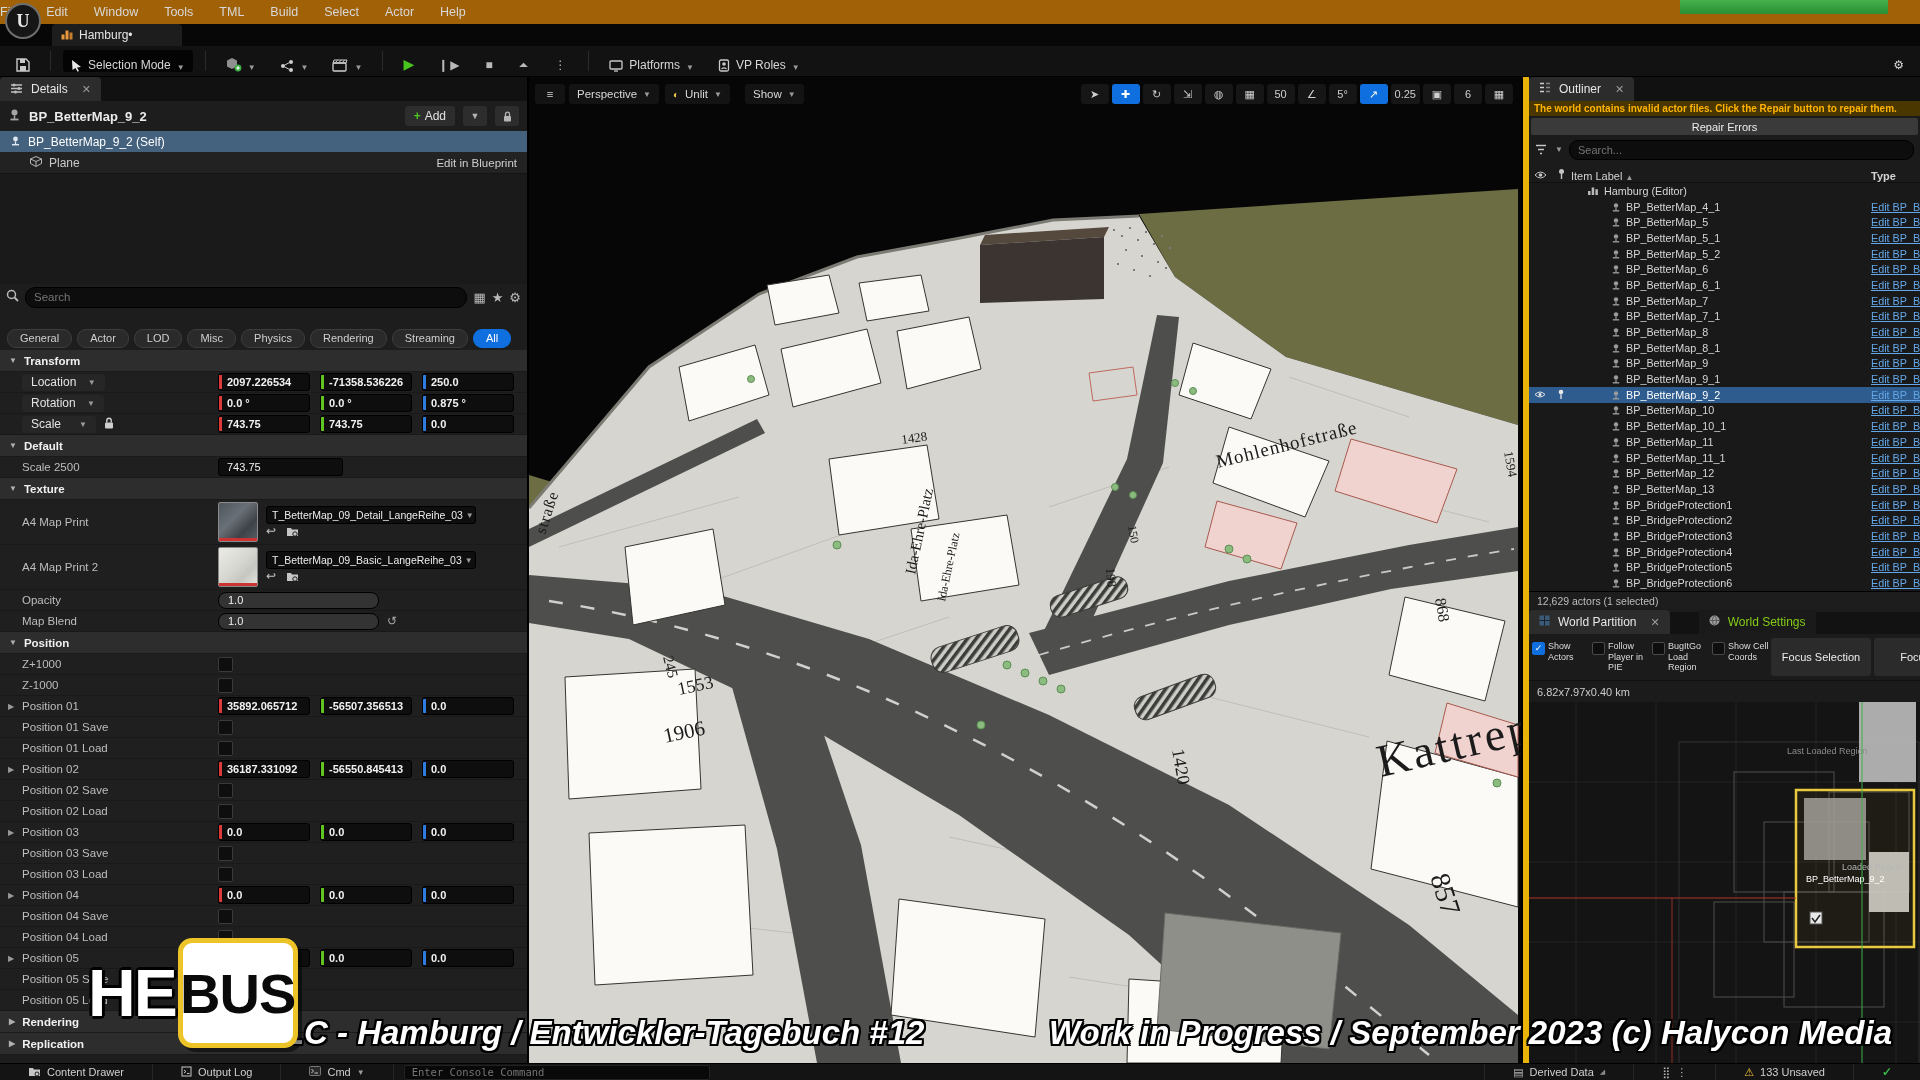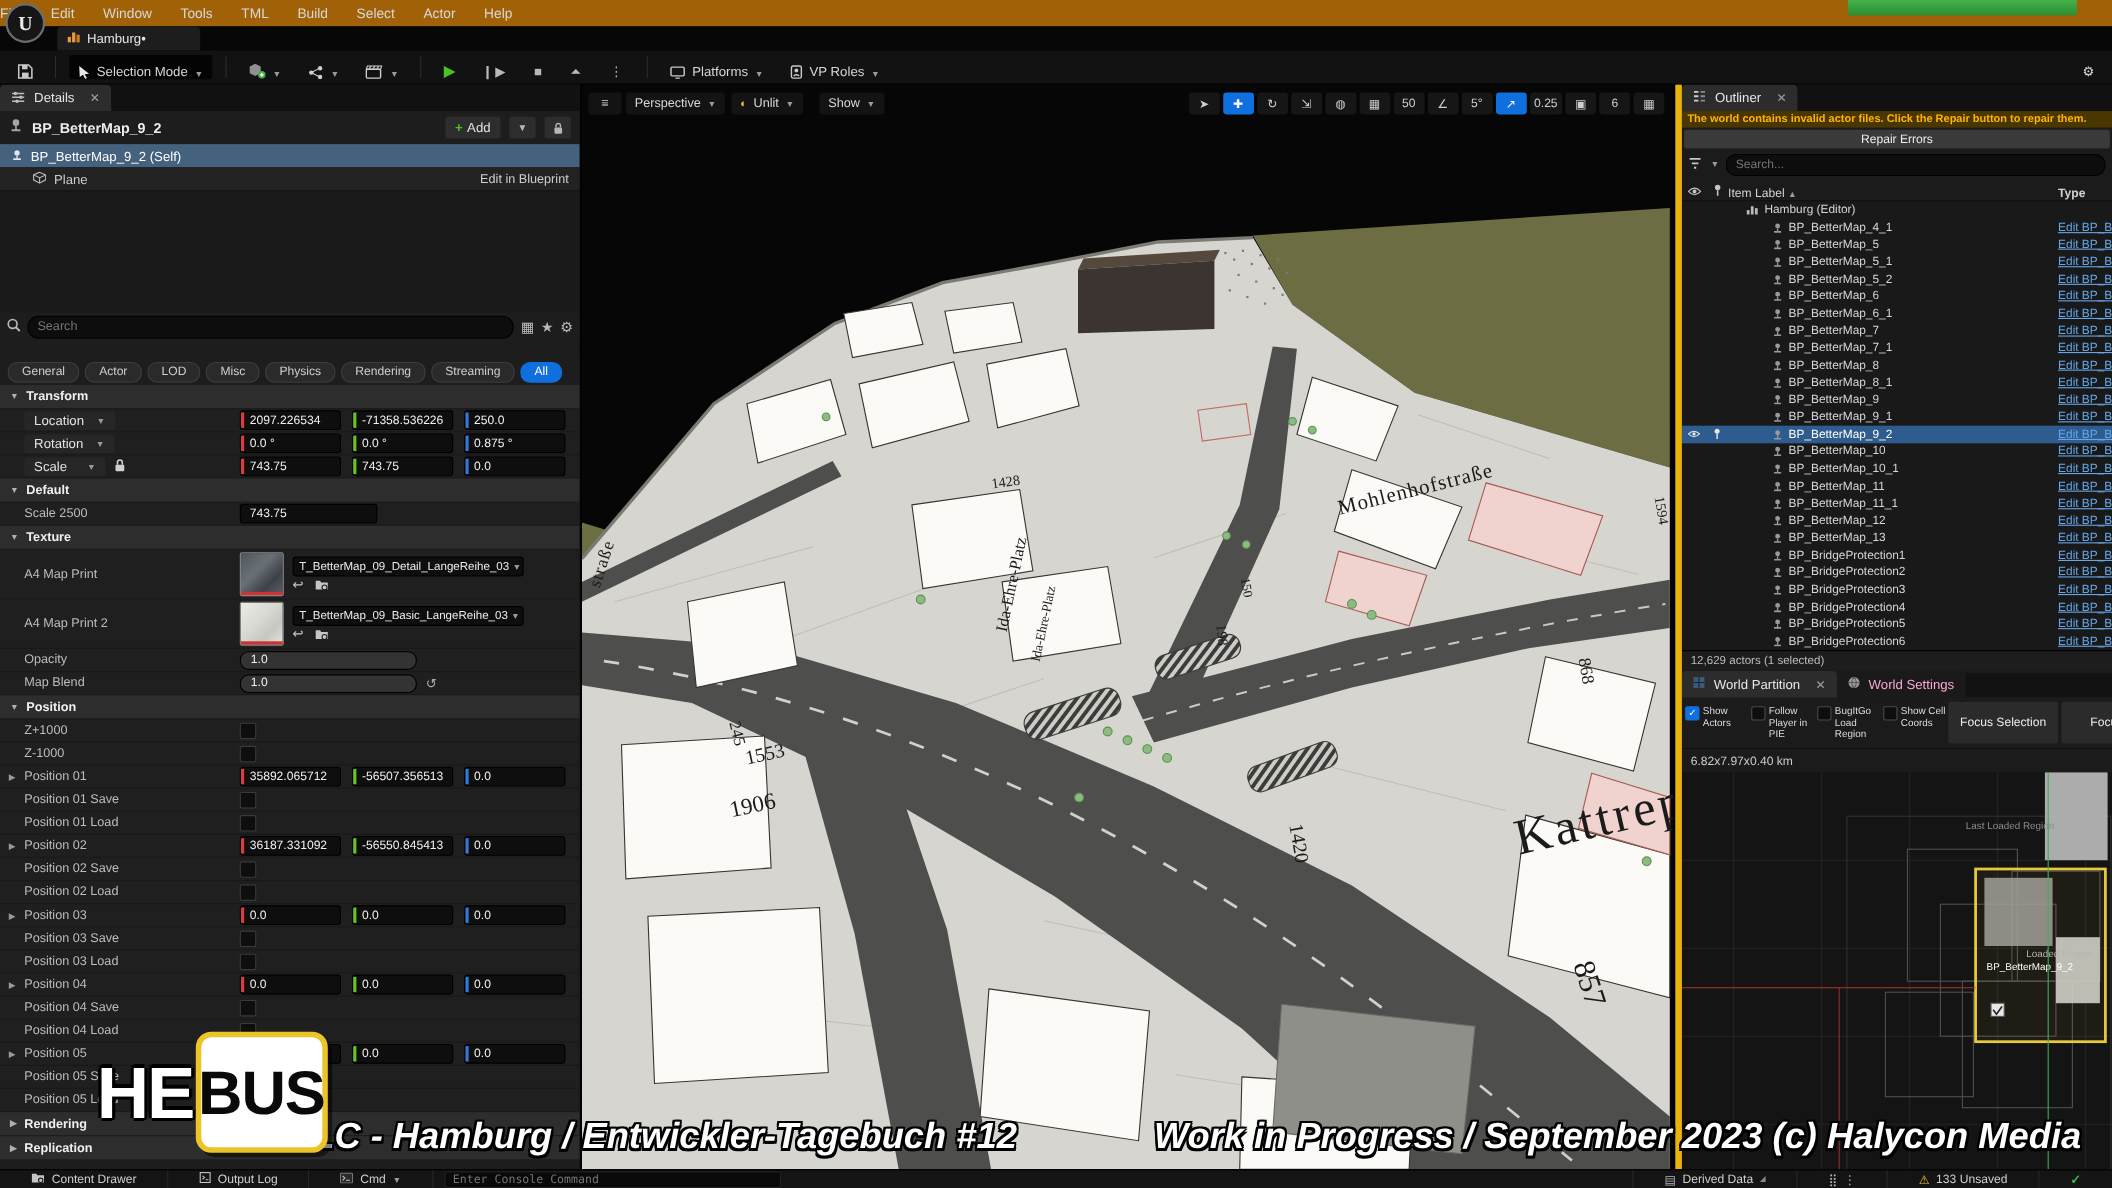--- a/index.html
+++ b/index.html
@@ -16,21 +16,21 @@
   .tbtn{height:22px;display:flex;align-items:flex-end;gap:6px;color:#d6d6d6;font-size:12px;padding:0 8px;border-radius:3px;background:transparent;}
   .tbtn.dark{background:#040404;}
   .tsep{width:1px;height:20px;background:#2b2b2b;margin:0 4px;}
   .chev{font-size:8px;color:#9a9a9a;}
   .play{color:#49c41f;font-size:14px;}
   .transport{color:#b9b9b9;font-size:12px;letter-spacing:2px;}
   
   .tabstrip{height:24px;background:#111111;display:flex;align-items:flex-end;}
   .ptab{height:24px;background:#2c2c2c;border-radius:4px 4px 0 0;display:flex;align-items:center;gap:8px;padding:0 10px;color:#e6e6e6;font-size:12px;}
   .ptab .x{color:#9c9c9c;font-size:11px;margin-left:6px;}
-  .ptab.inactive{background:#1a1a1a;color:#f9a8d4;}
+  .ptab.inactive{background:#1a1a1a;color:#84cc16;margin-left:29px;}
   
   #details{position:absolute;left:0;top:77px;width:528px;height:986px;background:#1d1d1d;border-right:1px solid #000;box-sizing:border-box;overflow:hidden;}
   #d-header{height:30px;display:flex;align-items:center;gap:8px;padding:0 8px;background:#1d1d1d;}
   #d-header .aname{color:#ececec;font-size:13px;font-weight:bold;flex:1;}
   .add-btn{background:#2d2d2d;border-radius:3px;height:20px;display:flex;align-items:center;gap:4px;padding:0 9px;color:#e2e2e2;font-size:12px;}
   .add-btn .plus{color:#4fc520;font-weight:bold;}
   .mini-sq{width:24px;height:20px;background:#2d2d2d;border-radius:3px;display:flex;align-items:center;justify-content:center;color:#b5b5b5;font-size:9px;}
   #d-self{height:21px;background:#44617e;display:flex;align-items:center;gap:7px;padding-left:10px;color:#fff;font-size:12px;}
   #d-plane{height:21px;display:flex;align-items:center;gap:7px;padding-left:30px;color:#c9c9c9;font-size:12px;background:#222;}
   #d-plane .bp-link{margin-left:auto;margin-right:10px;color:#cfcfcf;font-size:11.5px;}
@@ -39,21 +39,21 @@
   #d-search input{flex:1;height:19px;background:#0d0d0d;border:1px solid #000;border-radius:10px;color:#cfcfcf;font-size:11.5px;padding:0 8px;outline:none;}
   .srch-ico,.hdr-ico{color:#b9b9b9;font-size:13px;}
   #chips{height:24px;display:flex;align-items:center;gap:5px;padding:0 7px;background:#1d1d1d;margin-top:16px;}
   .chip{height:17px;padding:0 12px;border-radius:9px;background:#2a2a2a;border:1px solid #3d3d3d;color:#cfcfcf;font-size:11px;display:flex;align-items:center;}
   .chip.active{background:#0f6fde;border-color:#0f6fde;color:#fff;}
   .sec-hdr{height:21px;background:#2d2d2d;border-bottom:1px solid #1a1a1a;display:flex;align-items:center;gap:7px;padding-left:9px;color:#f0f0f0;font-size:11.5px;font-weight:bold;}
   .sec-hdr .arr{color:#b0b0b0;font-size:8px;}
   .prop-row{height:21px;display:flex;align-items:center;background:#1f1f1f;border-bottom:1px solid #191919;padding-left:22px;box-sizing:border-box;}
   .prop-row .plabel{width:196px;flex:none;color:#bdbdbd;font-size:11.5px;}
   .prop-row .exp{width:14px;flex:none;color:#9a9a9a;font-size:8px;margin-left:-14px;}
-  .vals{display:flex;gap:10px;align-items:center;}
+  .vals{display:flex;gap:10px;align-items:center;font-weight:bold;}
   .vfield{position:relative;display:flex;align-items:center;height:16px;background:#0e0e0e;border:1px solid #000;border-radius:3px;padding:0 5px 0 8px;font-size:11px;color:#f2f2f2;width:77px;overflow:hidden;white-space:nowrap;}
   .vfield::before{content:"";position:absolute;left:0;top:1px;bottom:1px;width:2.5px;}
   .vx::before{background:#dd3b3b}.vy::before{background:#62c41e}.vz::before{background:#2e7ce0}
   .reset{color:#a8a8a8;font-size:12px;margin-left:2px;}
   .dcheck{width:13px;height:13px;background:#0e0e0e;border:1px solid #3a3a3a;border-radius:2px;}
   .slfield{width:150px;height:15px;background:#333;border:1px solid #000;border-radius:8px;display:flex;align-items:center;padding-left:9px;font-size:11px;color:#f0f0f0;}
   .asset-row{height:45px;display:flex;align-items:center;background:#1f1f1f;border-bottom:1px solid #191919;padding-left:22px;box-sizing:border-box;}
   .asset-row .plabel{width:196px;flex:none;color:#bdbdbd;font-size:11.5px;}
   .thumb{width:38px;height:38px;border:1px solid #8a8a8a;border-radius:2px;flex:none;position:relative;}
   .thumb.detail{background:linear-gradient(135deg,#4e565c 0%,#6a7077 40%,#3c4247 70%,#585f66 100%);}

